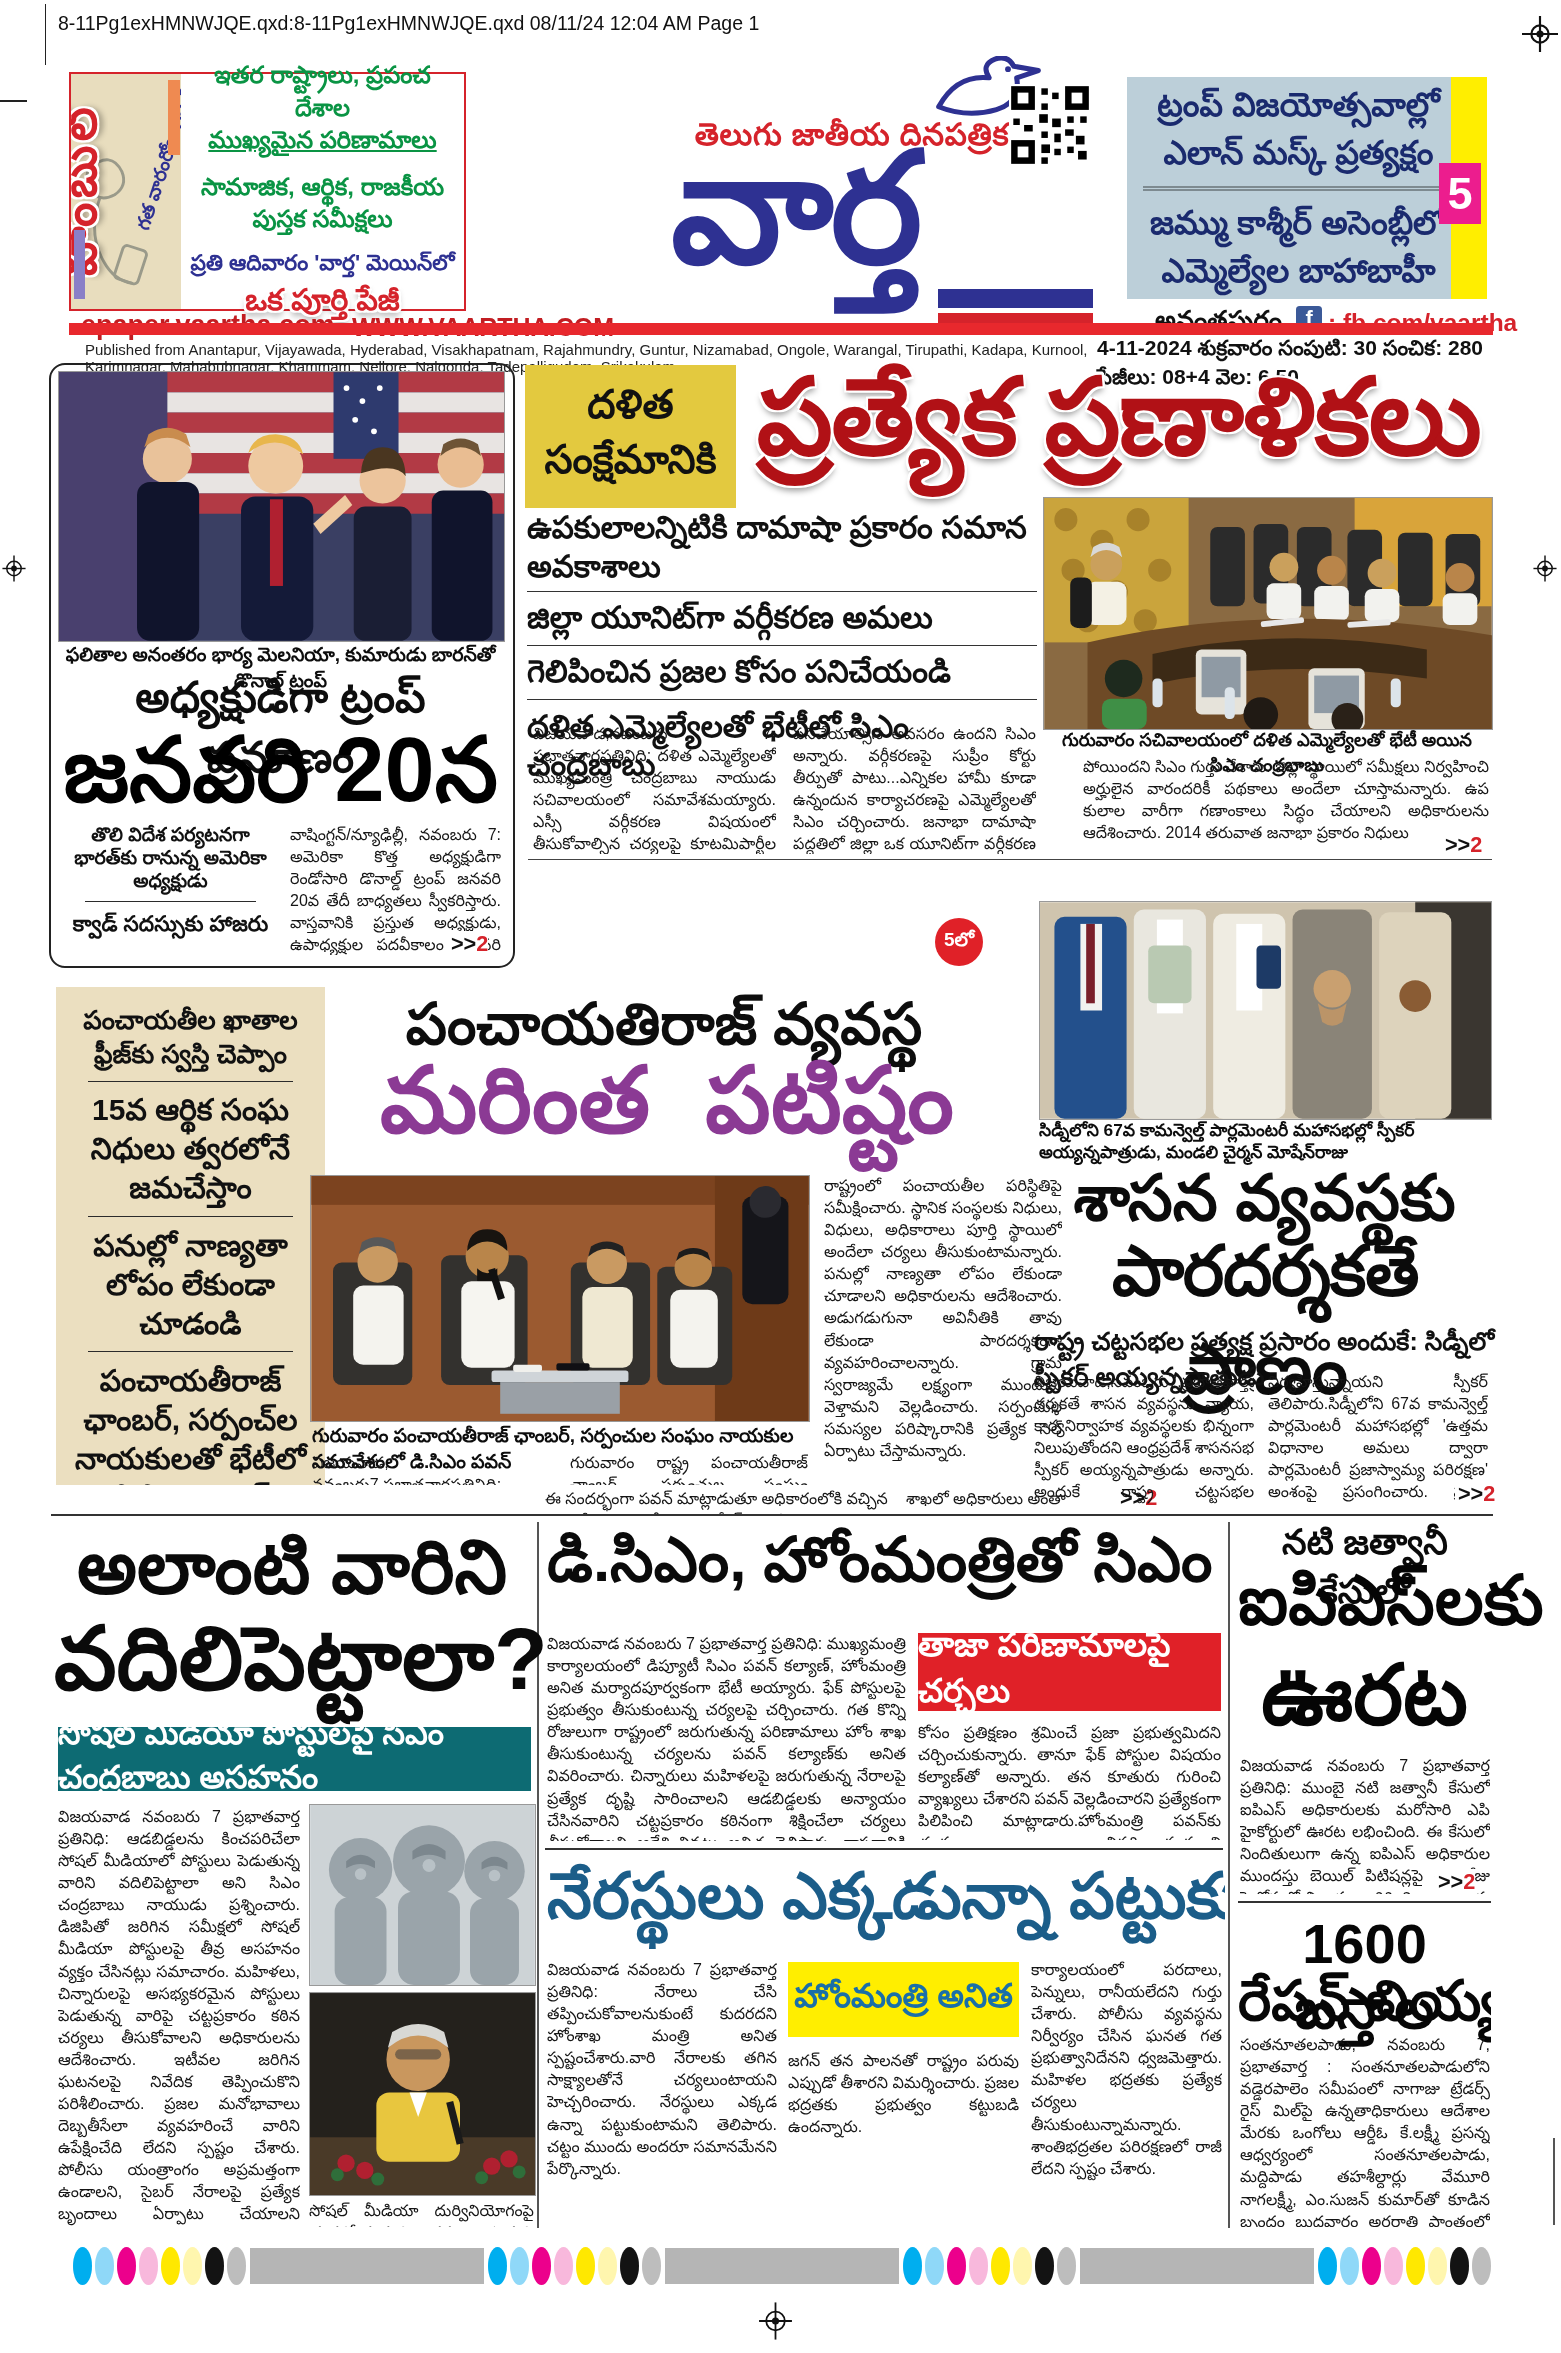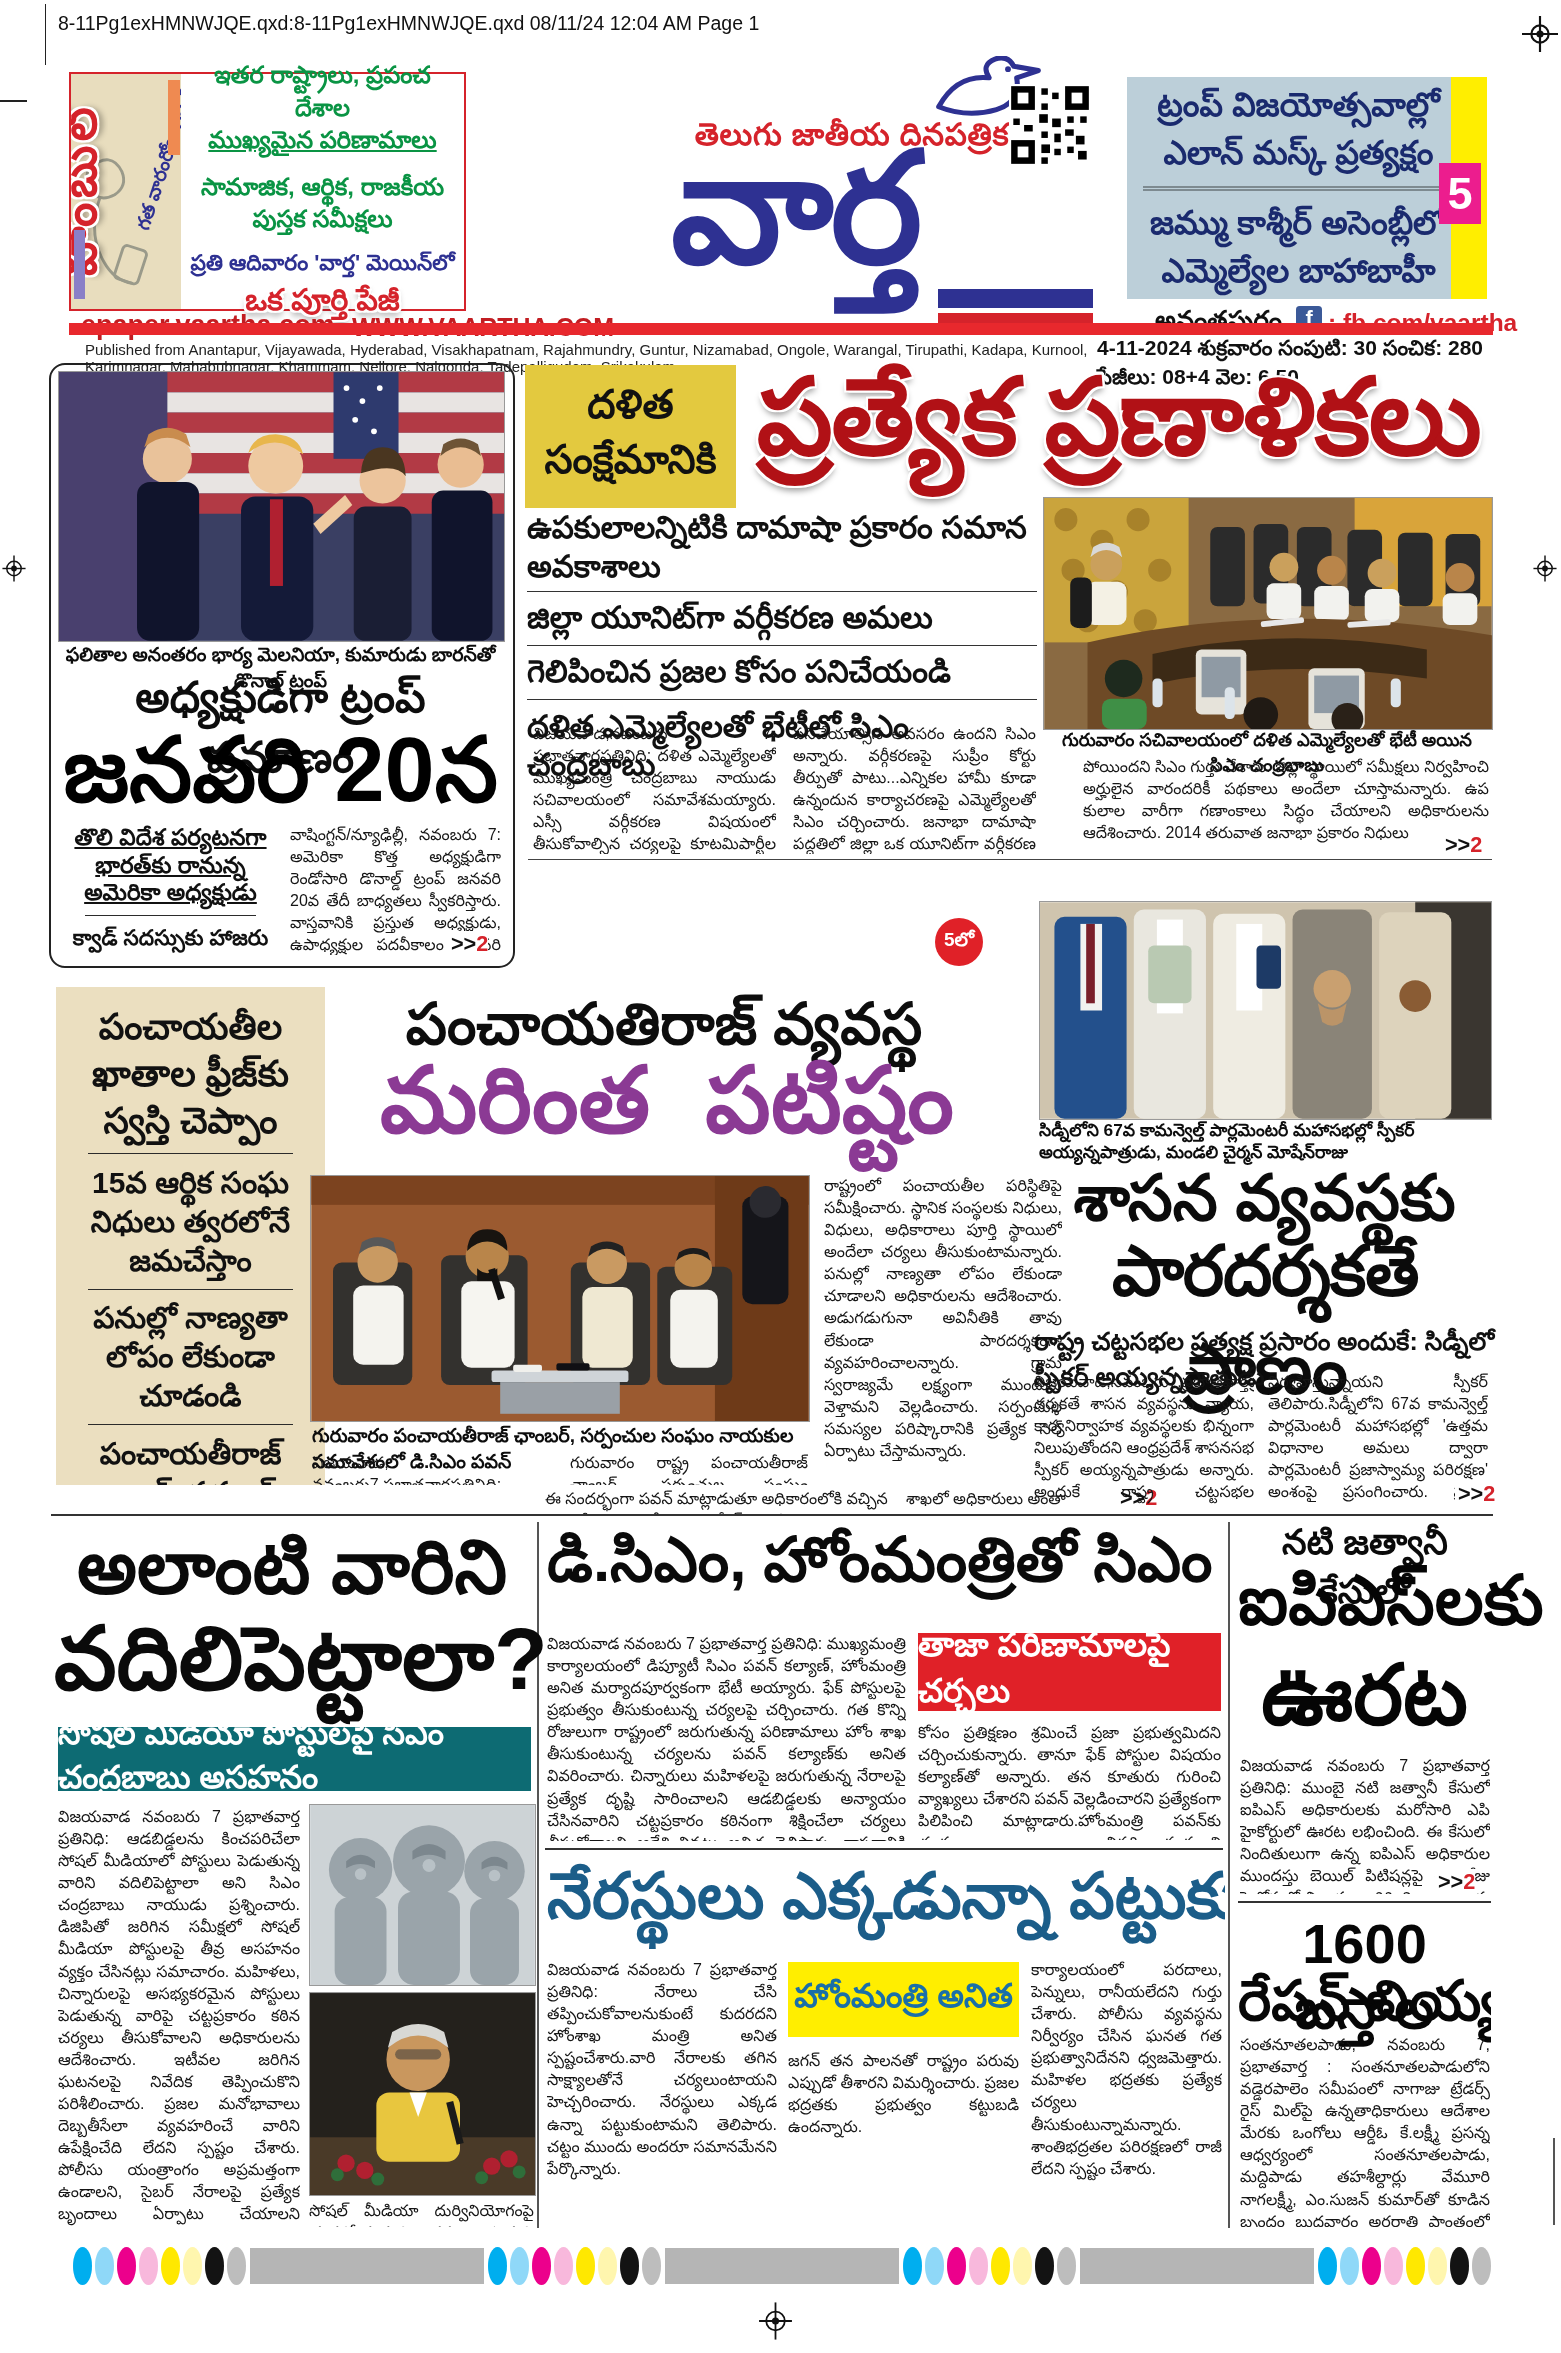--- a/index.html
+++ b/index.html
@@ -180,21 +180,21 @@
       <rect x="408" y="186" width="80" height="186" rx="16" fill="#1a1e34"></rect>
       <circle cx="556" cy="128" r="32" fill="#e9bd92"></circle>
         <path d="M528 116 q28 -24 56 0 l-4 -16 q-24 -16 -48 0z" fill="#6e5436"></path>
       <rect x="516" y="164" width="84" height="208" rx="16" fill="#10142c"></rect>
     </g>
   </svg>
   <div class="abs cap c" style="left:58px;top:644px;width:445px;font-size:19px;">ఫలితాల అనంతరం భార్య మెలనియా, కుమారుడు బారన్‌తో డొనాల్డ్ ట్రంప్</div>
   <div class="abs x c" style="left:58px;top:673px;width:445px;font-size:43px;color:#0d0d0d;">అధ్యక్షుడిగా ట్రంప్ ప్రమాణం</div>
   <div class="abs x c" style="left:58px;top:719px;width:445px;font-size:90px;color:#000;">జనవరి 20న</div>
   <div class="abs ov" style="left:66px;top:824px;width:209px;height:131px;">
-    <div class="b c" style="font-size:23px;line-height:1.2;text-decoration:underline;">తొలి విదేశ పర్యటనగా భారత్‌కు రానున్న అమెరికా అధ్యక్షుడు</div>
+    <div class="b c" style="font-size:19px;line-height:1.2;">తొలి విదేశ పర్యటనగా భారత్‌కు రానున్న అమెరికా అధ్యక్షుడు</div>
     <div class="sep"></div>
     <div class="b c" style="font-size:21.7px;line-height:1.2;">క్వాడ్ సదస్సుకు హాజరు</div>
 
   </div>
   <div class="abs ov j body-text" style="left:290px;top:824px;width:211px;height:131px;">
     <span>వాషింగ్టన్/న్యూఢిల్లీ, నవంబరు 7:  అమెరికా కొత్త అధ్యక్షుడిగా రెండోసారి డొనాల్డ్‌ ట్రంప్ జనవరి 20వ తేదీ బాధ్యతలు స్వీకరిస్తారు. వాస్తవానికి ప్రస్తుత అధ్యక్షుడు, ఉపాధ్యక్షుల పదవీకాలం జనవరి 20వ తేదీవరకూ ఉండటంతో కొత్త అధ్యక్షుల పదవీకాలం ఆరోజునుంచే ప్రారంభం అవుతుందని అంచనా. అమెరికా రాజ్యాంగంలోని 20వ సవరణ ప్రకారం కొత్త అధ్యక్ష ఉపాధ్యక్షుల పదవీకాలం అధికారికంగా జనవరి 20వ తేదీనుంచి ప్రారంభం అవుతుంది. ప్రస్తుత ఎన్నికల్లో డొనాల్డ్‌ ట్రంప్ అధ్యక్షపదవికి ఎన్నికవడంతో ఆయన 2025 జనవరి 20వ తేదీ</span>
   </div>
   <div class="abs jump" style="left:448px;top:931px;"><span>&gt;&gt;</span><span class="pg">2</span></div>
 
   <div class="abs" style="left:525px;top:365px;width:211px;height:143px;background:#e3c93f;display:flex;flex-direction:column;align-items:center;justify-content:center;">
@@ -282,21 +282,21 @@
   <div class="abs ov j body-text" style="left:1083px;top:756px;width:406px;height:100px;"><span>పోయిందని సిఎం గుర్తు చేశారు. జిల్లా స్థాయిలో సమీక్షలు నిర్వహించి అర్హులైన వారందరికీ పథకాలు అందేలా చూస్తామన్నారు. ఉప కులాల వారీగా గణాంకాలు సిద్ధం చేయాలని అధికారులను ఆదేశించారు. 2014 తరువాత జనాభా ప్రకారం నిధులు</span></div>
   <div class="abs jump" style="left:1442px;top:832px;"><span>&gt;&gt;</span><span class="pg">2</span></div>
 
   <div class="abs" style="left:528px;top:859px;width:964px;height:1.4px;background:#444;"></div>
 
   <div class="abs" style="left:935px;top:918px;width:48px;height:48px;border-radius:50%;background:#e02128;display:flex;align-items:center;justify-content:center;">
     <span class="b white" style="font-size:19px;">5లో</span>
   </div>
 
   <div class="abs ov" style="left:56px;top:987px;width:269px;height:498px;background:#ebdfc0;padding:17.3px 10px;box-sizing:border-box;">
-    <div class="b c" style="font-size:36px;line-height:1.3;">పంచాయతీల ఖాతాల ఫ్రీజ్‌కు స్వస్తి చెప్పాం</div>
+    <div class="b c" style="font-size:26px;line-height:1.3;">పంచాయతీల ఖాతాల ఫ్రీజ్‌కు స్వస్తి చెప్పాం</div>
     <div class="sep"></div>
     <div class="b c" style="font-size:30px;line-height:1.3;">15వ ఆర్థిక సంఘ నిధులు త్వరలోనే జమచేస్తాం</div>
     <div class="sep"></div>
     <div class="b c" style="font-size:30px;line-height:1.3;">పనుల్లో నాణ్యతా లోపం లేకుండా చూడండి</div>
     <div class="sep"></div>
     <div class="b c" style="font-size:30px;line-height:1.3;">పంచాయతీరాజ్ ఛాంబర్, సర్పంచ్‌ల నాయకులతో భేటీలో డి.సిఎం పవన్ కల్యాణ్</div>
   </div>
 
   <div class="abs b c" style="left:339px;top:990px;width:650px;font-size:58px;color:#0d0d0d;">పంచాయతిరాజ్ వ్యవస్థ</div>
   <div class="abs x c purple" style="left:328px;top:1052px;width:678px;font-size:92px;font-family:Liberation Mono, monospace;">మరింత పటిష్టం</div>

